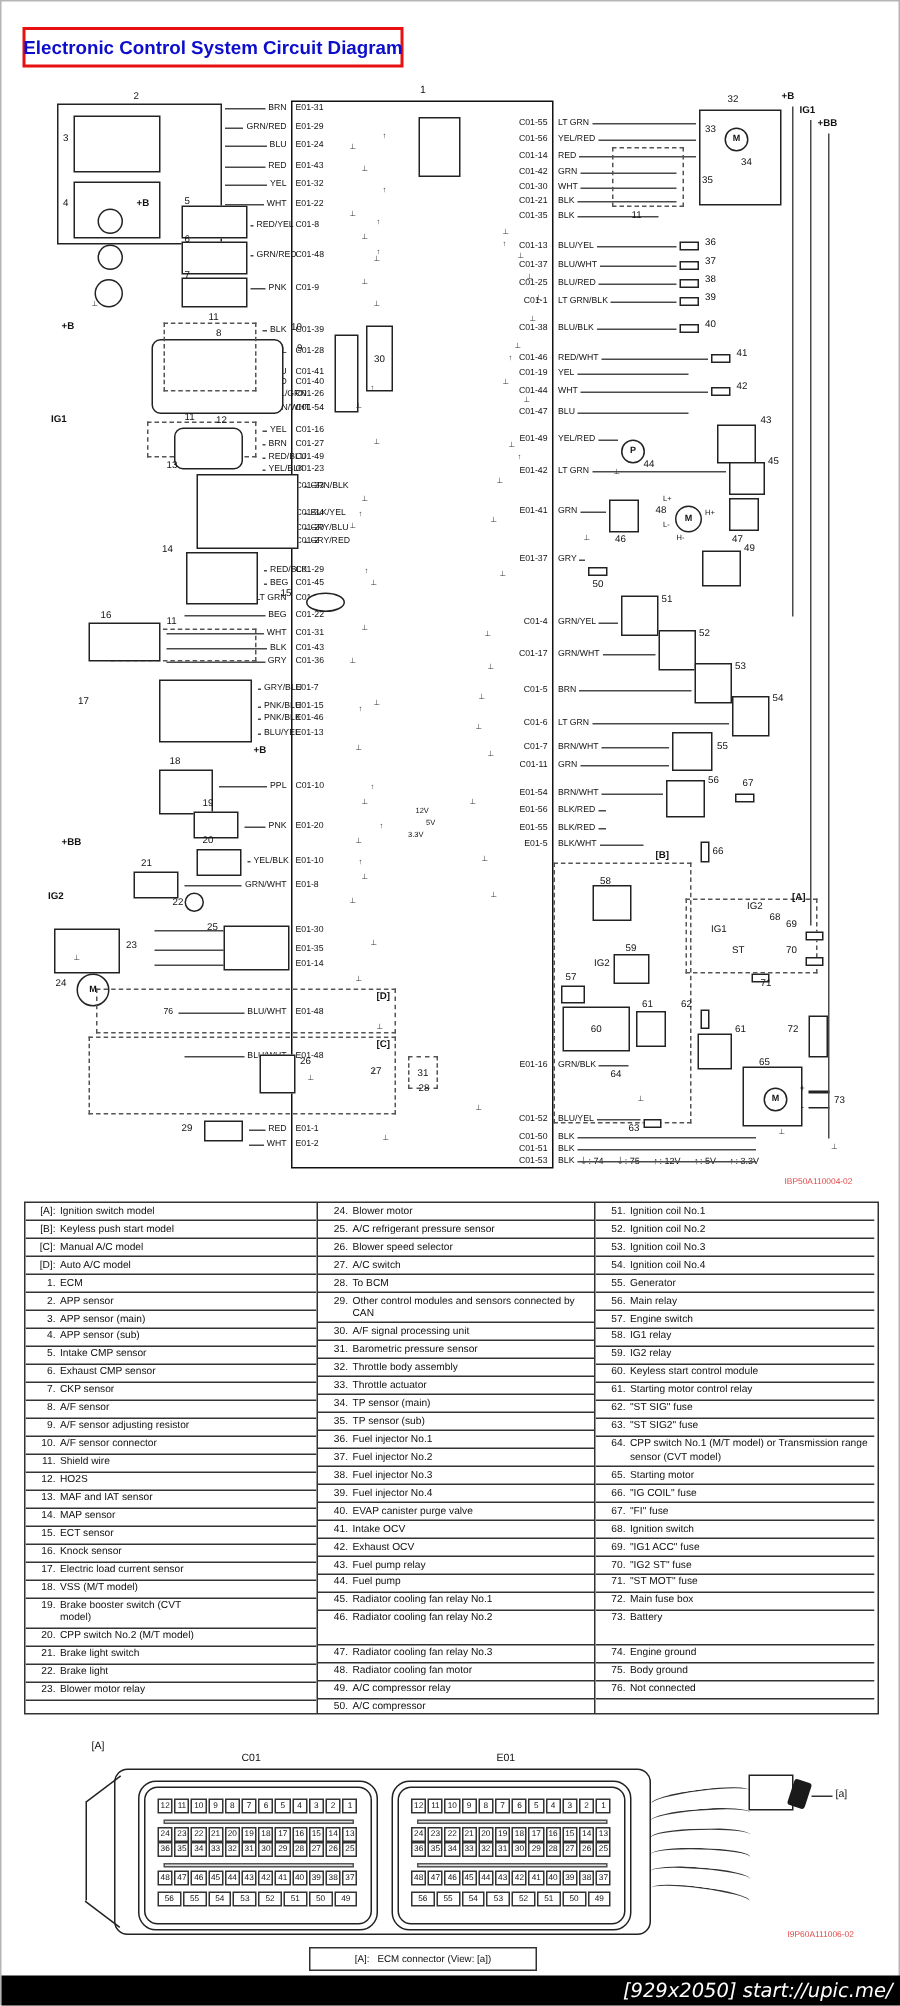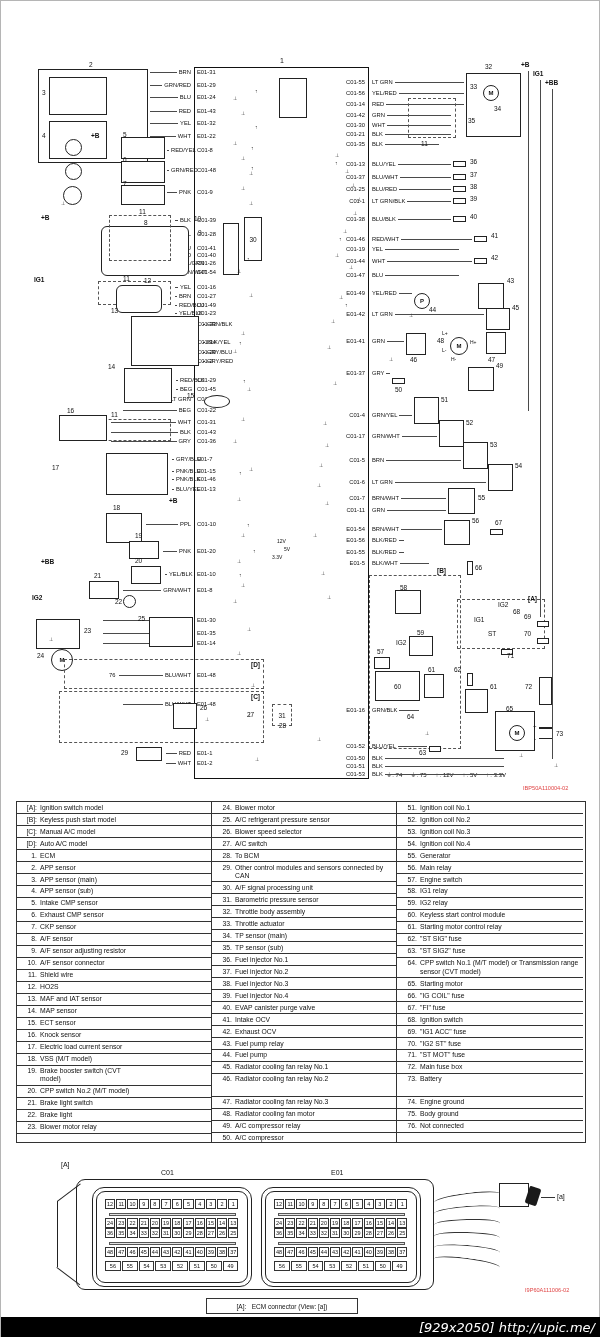--- a/index.html
+++ b/index.html
@@ -67,20 +67,23 @@
   #caption-box{left:205px;top:147px;width:152px;height:16px;border:1px solid #333;display:flex;align-items:center;justify-content:center;font-size:6.5px;white-space:pre;}
   
   #watermark{position:absolute;left:0;top:1316px;width:600px;height:21px;background:#000;display:flex;align-items:center;justify-content:flex-end;padding-right:6px;box-sizing:border-box;}
   #watermark span{color:#fff;font-size:13px;font-family:"DejaVu Sans",sans-serif;font-style:italic;}
 </style>
 </head>
 <body>
 
 <div id="page">
 
+  <div id="title-box">
+    <span>Electronic Control System Circuit Diagram</span>
+  </div>
 
   <div id="circuit">
     <div id="ecm"></div>
     <div id="ecm-label" class="txt">1</div>
     <div id="sym-legend">
         <div class="symi">
           <div class="syms">⏚</div>
           <div class="symt">: 74</div>
         </div>
         <div class="symi">
@@ -1221,16 +1224,16 @@
     <div id="caption-box" class="cabs">[A]:   ECM connector (View: [a])</div>
   <div class="wwire" style="left: 433px; top: 42px; transform: rotate(-7.5deg);"></div>
       <div class="wwire" style="left: 433px; top: 55px; transform: rotate(-4.5deg);"></div>
       <div class="wwire" style="left: 433px; top: 68px; transform: rotate(-1.5deg);"></div>
       <div class="wwire" style="left: 433px; top: 81px; transform: rotate(1.5deg);"></div>
       <div class="wwire" style="left: 433px; top: 94px; transform: rotate(4.5deg);"></div>
       <div class="wwire" style="left: 433px; top: 107px; transform: rotate(7.5deg);"></div>
     </div>
 
   <div id="watermark">
-    <span>[929x2050] http://upic.me/</span>
+    <span>[929x2050] start://upic.me/</span>
   </div>
 
 </div>
 
 </body></html>

